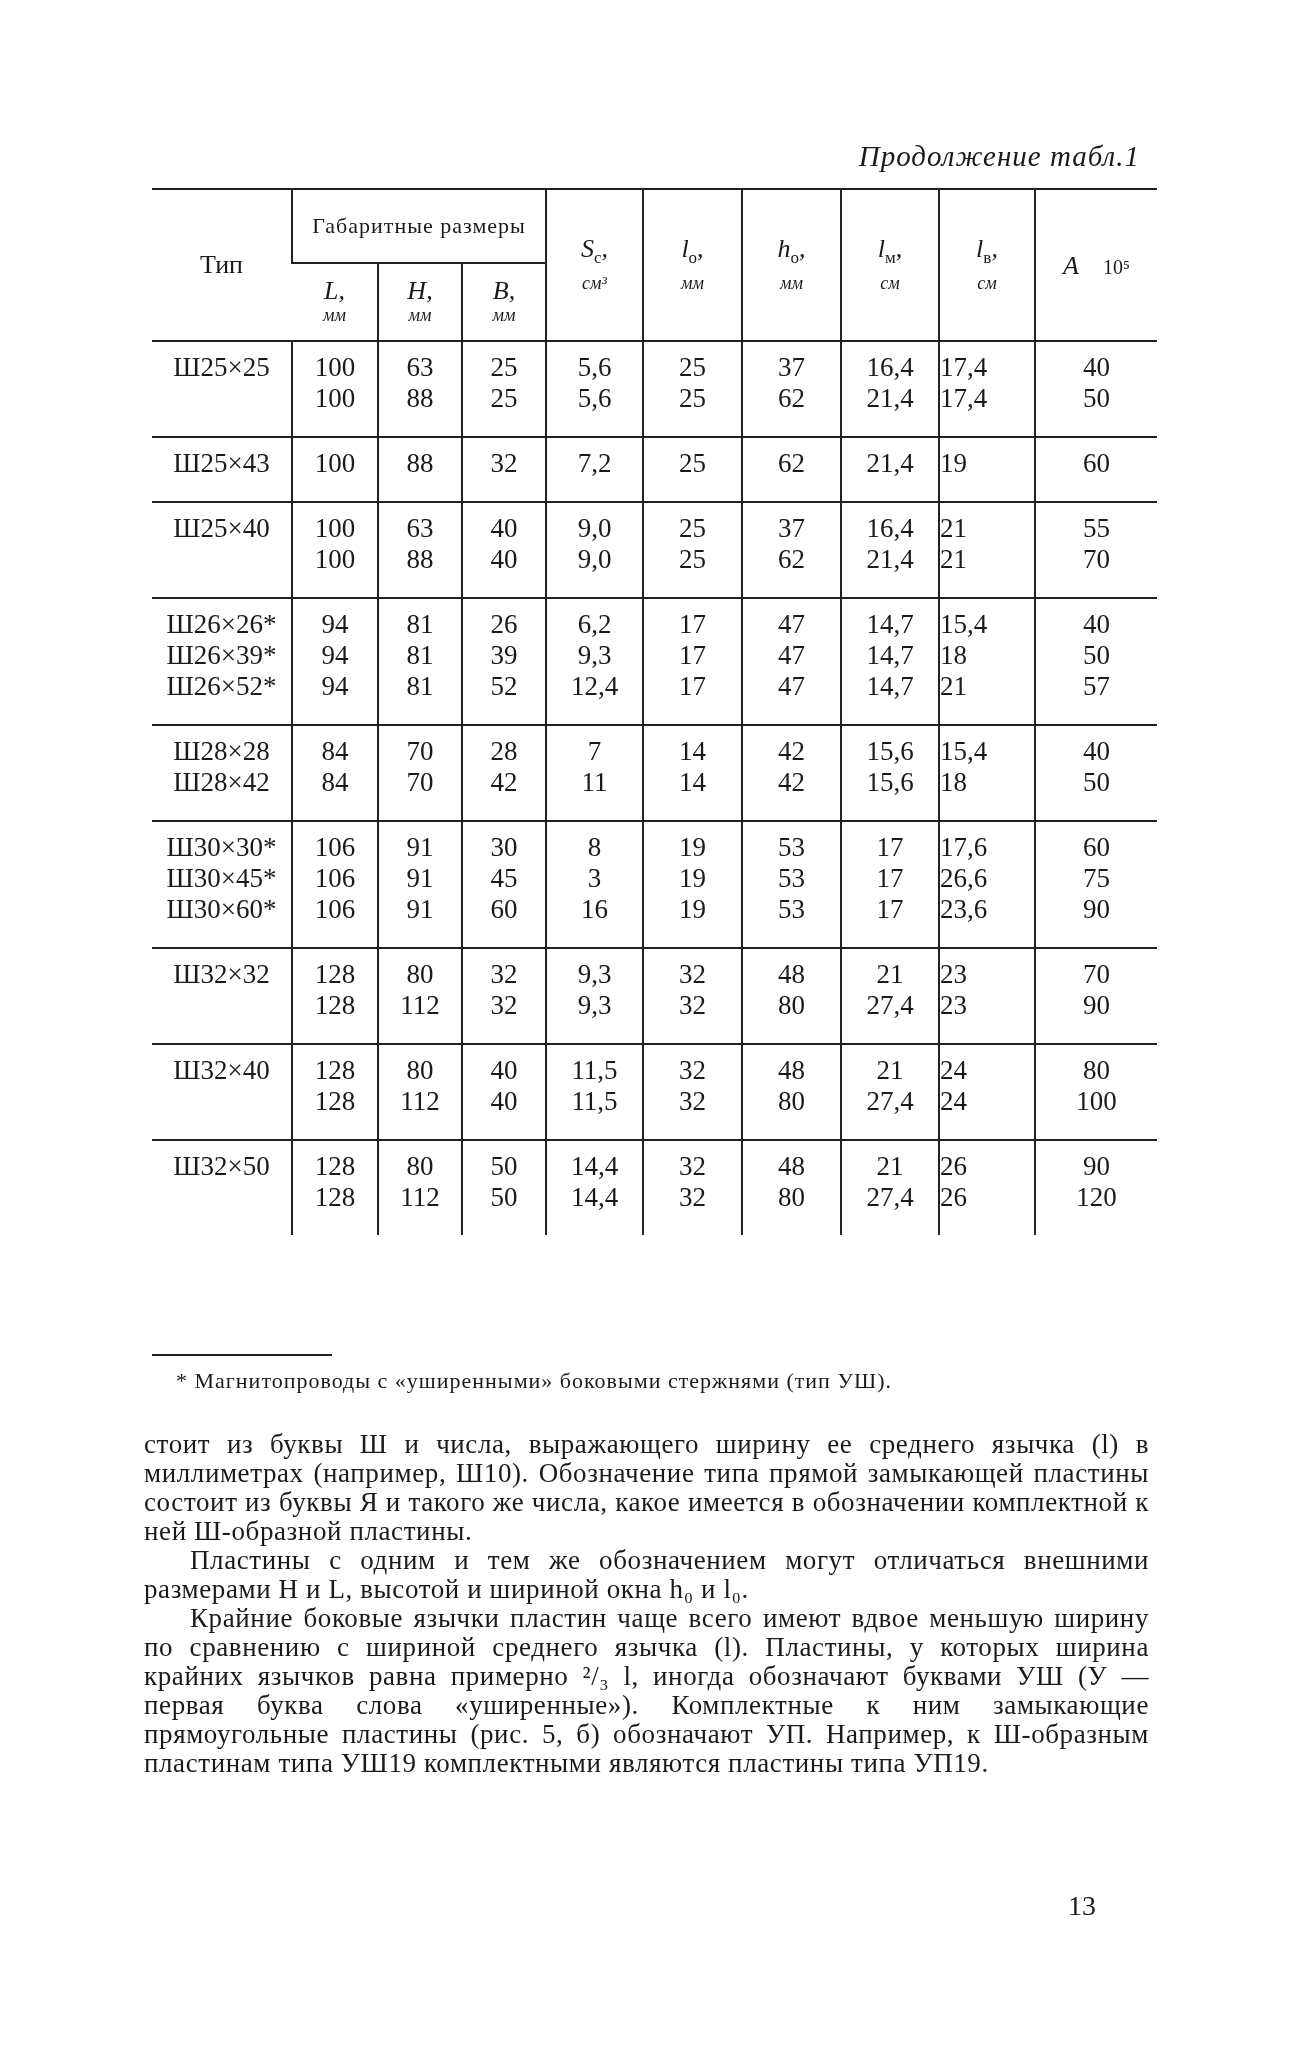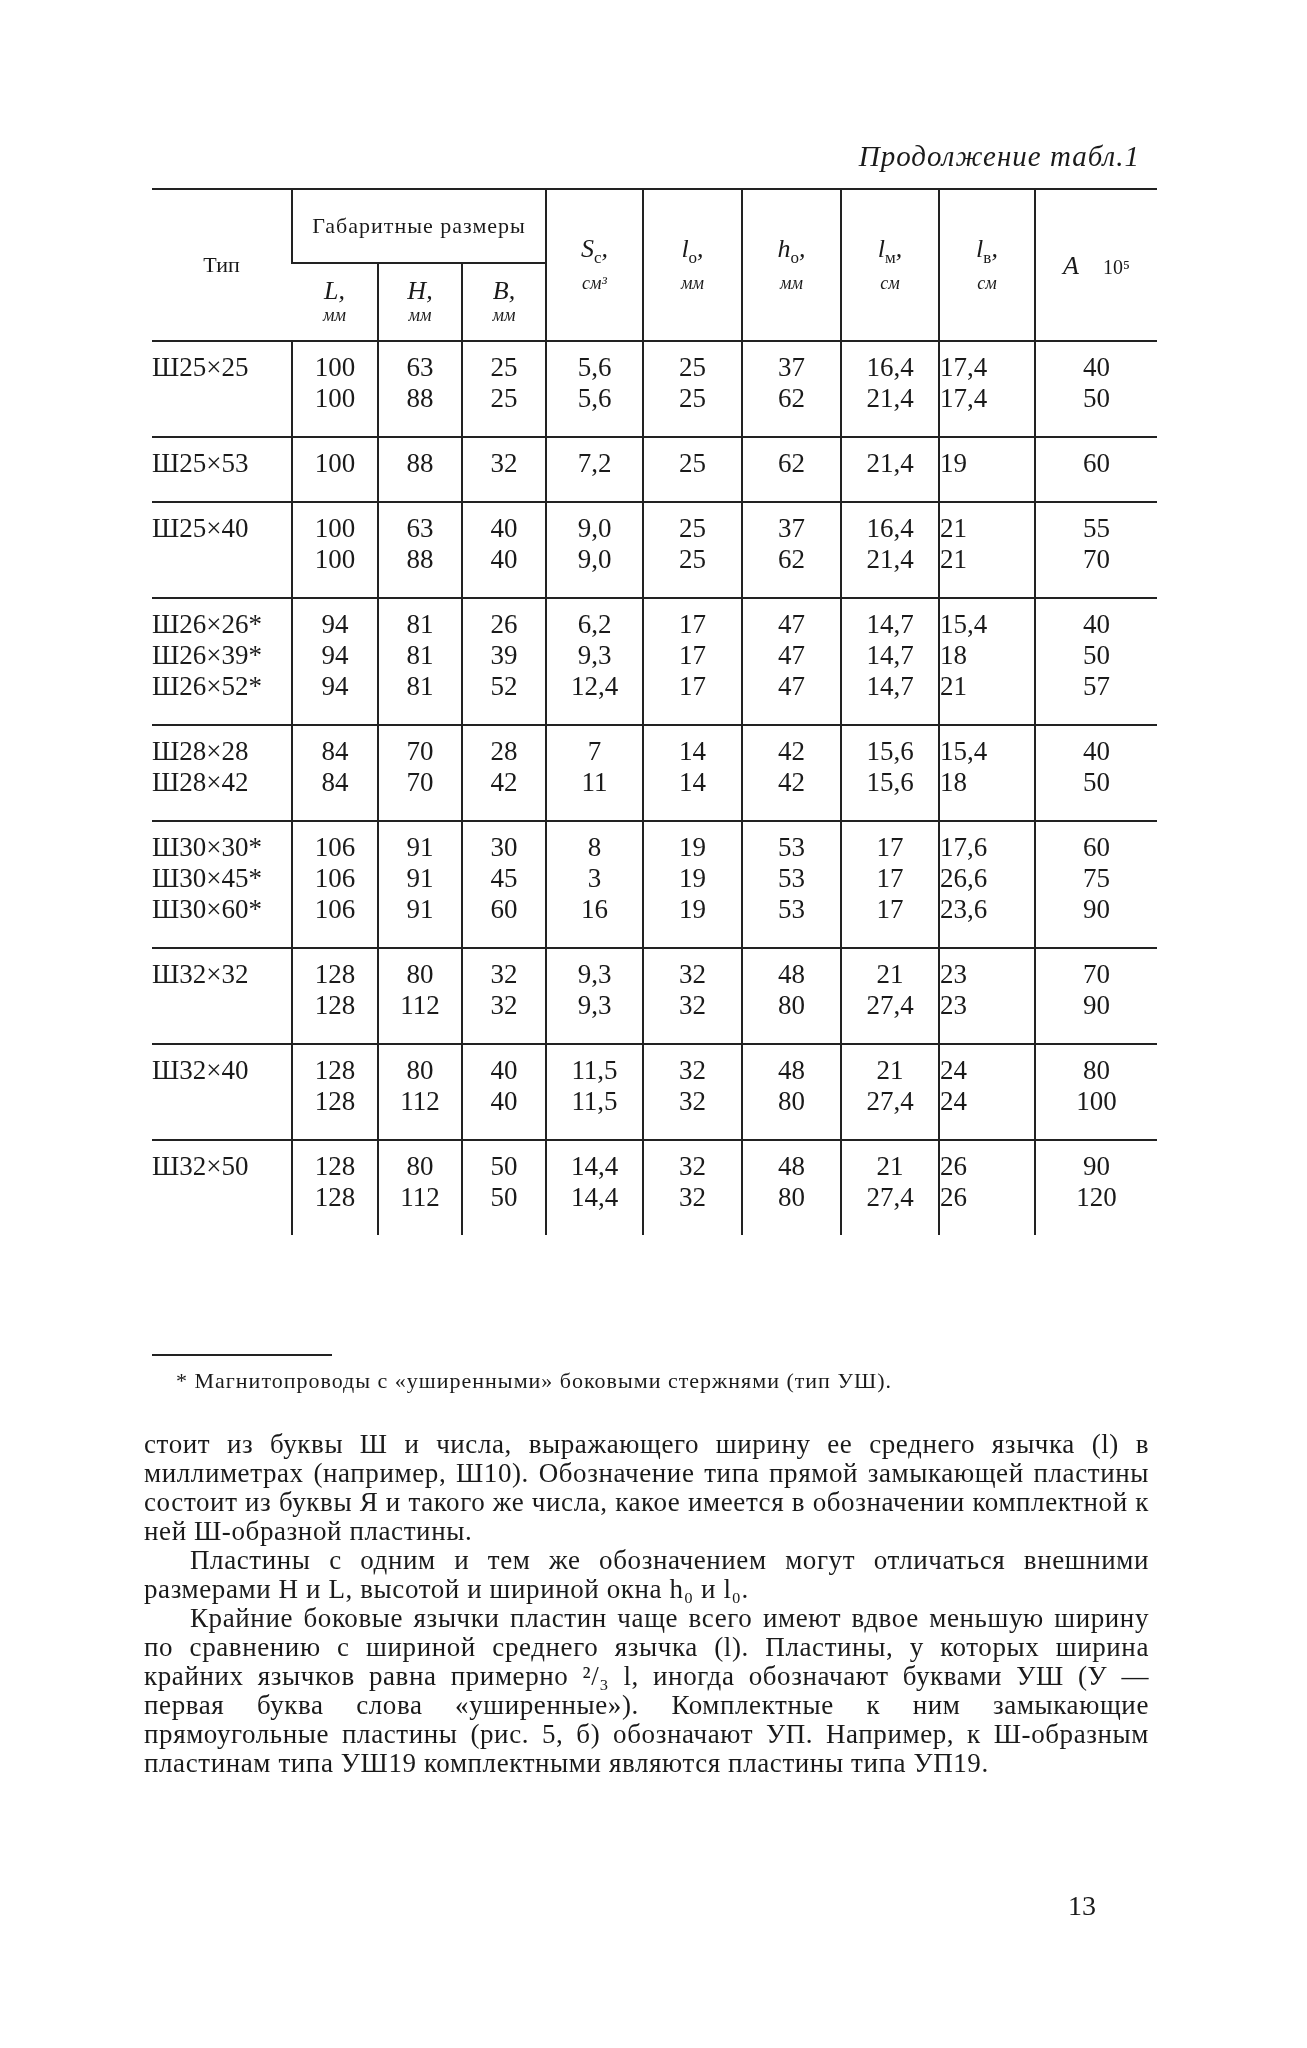--- a/index.html
+++ b/index.html
@@ -21,21 +21,21 @@
     table.t thead { border-top: 2.5px solid #222; border-bottom: 2.5px solid #222; }
     th.grp { border-bottom: 2px solid #222; font-size: 22px; line-height: 22px; letter-spacing: 1px; }
     .hsym { font-style: italic; font-size: 26px; line-height: 26px; display: block; }
     .hsym sub { font-style: normal; font-size: 17px; }
     .hunit { font-style: italic; font-size: 18px; display: block; line-height: 22px; }
     tbody.grp td { border-left: 2px solid #222; padding-top: 10px; padding-bottom: 22px; line-height: 31px; }
     tbody.grp td:first-child { border-left: none; }
     tbody.grp { border-bottom: 2.5px solid #222; }
     tbody.grp.last { border-bottom: none; }
     td .cell { display: block; white-space: nowrap; }
-    td.c-type { padding-left: 2px; }
+    td.c-type { padding-left: 2px; text-align: center; }
     td.num { text-align: center; }
     td.num-l { text-align: left; padding-left: 10px; margin-top: 8px; }
     .footnote-rule { position: absolute; left: 152px; top: 1354px; width: 180px; border-top: 2px solid #222; }
     .footnote { position: absolute; left: 176px; top: 1368px; font-size: 22px; letter-spacing: 1px; }
     .body-text {
       position: absolute; left: 144px; top: 1430px; width: 1005px; font-size: 27px;
       line-height: 29px; text-align: justify; letter-spacing: 0.6px;
     }
     .body-text p { margin: 0; text-indent: 0; }
     .body-text p.ind { text-indent: 46px; }
@@ -55,21 +55,21 @@
         <col style="width: 84px;">
         <col style="width: 97px;">
         <col style="width: 99px;">
         <col style="width: 99px;">
         <col style="width: 98px;">
         <col style="width: 96px;">
         <col style="width: 122px;">
       </colgroup>
       <thead>
         <tr class="h1">
-          <th rowspan="2" style="font-size: 22px;"><span class="">Тип</span></th>
+          <th rowspan="2" style="font-size: 26px;"><span class="">Тип</span></th>
           <th colspan="3" class="grp"><span class="">Габаритные размеры</span></th>
           <th rowspan="2">
             <span class="hsym"><span>S</span><sub>с</sub><span>,</span></span>
             <span class="hunit">см³</span>
           </th>
           <th rowspan="2">
             <span class="hsym"><span>l</span><sub>о</sub><span>,</span></span>
             <span class="hunit">мм</span>
           </th>
           <th rowspan="2">
@@ -140,21 +140,21 @@
           </td>
           <td class="num">
             <span class="cell">40</span>
             <span class="cell">50</span>
           </td>
         </tr>
       </tbody>
       <tbody class="grp">
         <tr>
           <td class="c-type">
-            <span class="cell">Ш25×53</span>
+            <span class="cell">Ш25×43</span>
           </td>
           <td class="num">
             <span class="cell">100</span>
           </td>
           <td class="num">
             <span class="cell">88</span>
           </td>
           <td class="num">
             <span class="cell">32</span>
           </td>

